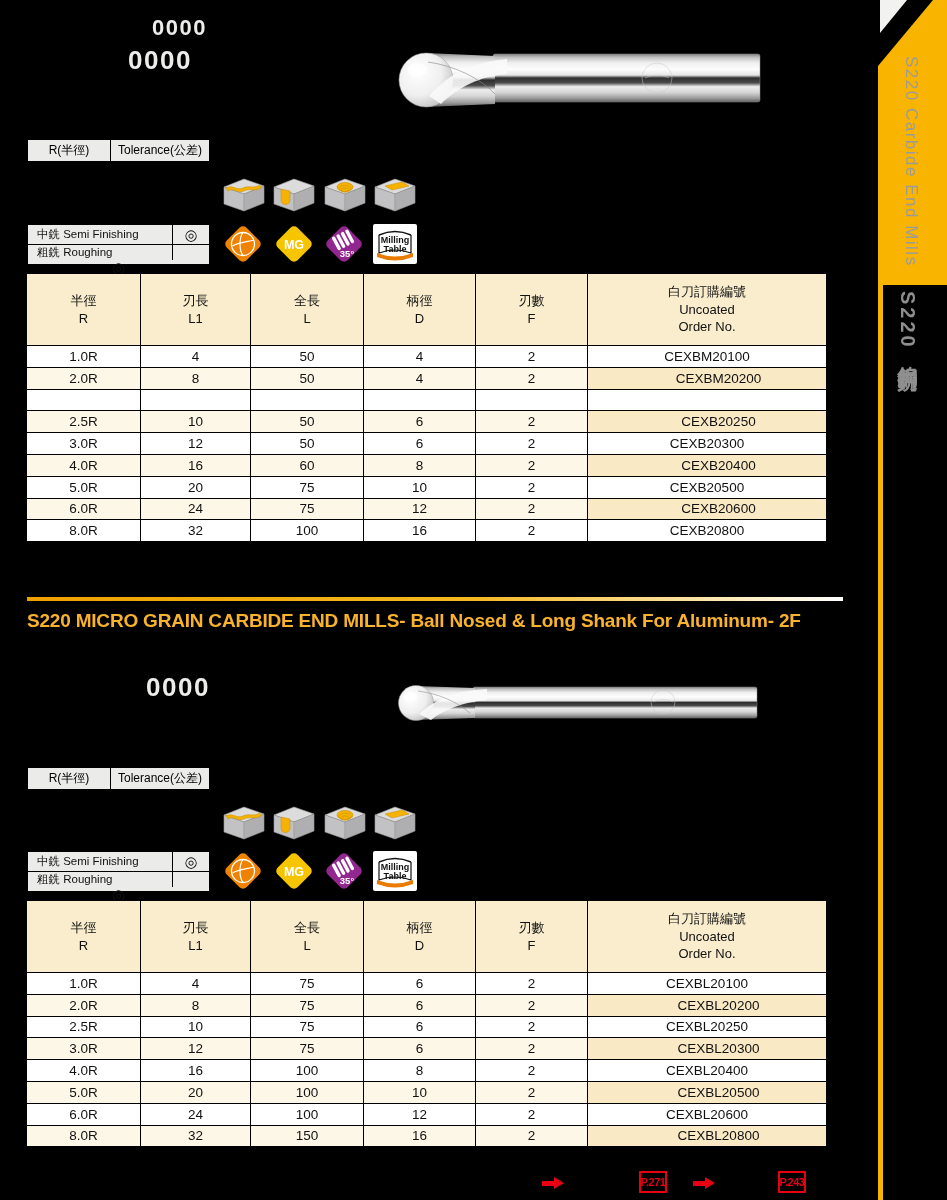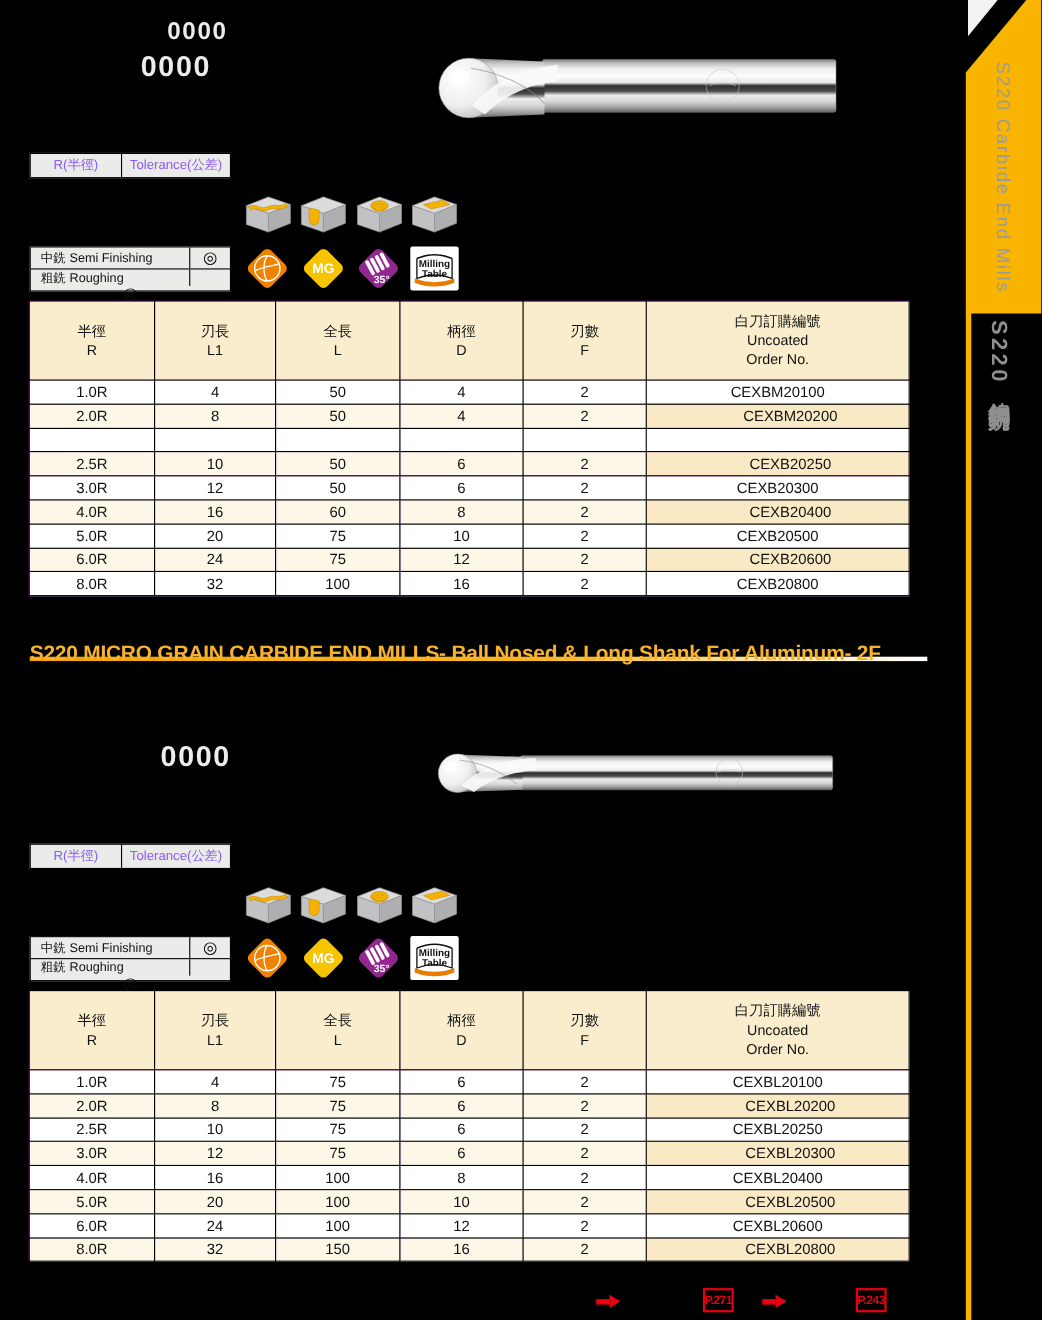--- a/index.html
+++ b/index.html
@@ -11,21 +11,21 @@
   .code {
     position:absolute; color:#ECECEA; font-weight:bold; letter-spacing:1.5px;
   }
   
   .label-box {
     position:absolute; left:27px; width:181px; height:21px;
     background:#EBEBE9; border:1px solid #000; display:flex;
   }
   .label-box .cell {
     display:flex; align-items:center; justify-content:center;
-    font-size:12px; color:#8b5cf6;
+    font-size:12px; color:#000000;
   }
   .label-box .cell.r { width:82px; border-right:1px solid #000; }
   .label-box .cell.tol { flex:1; }
   
   .finish-table {
     position:absolute; left:27px; width:181px;
     background:#EBEBE9; border:1px solid #000;
   }
   .finish-row { display:flex; height:19px; align-items:stretch; }
   .finish-row + .finish-row { border-top:1px solid #000;flex-direction:column; }
@@ -50,21 +50,21 @@
     padding:0; height:20.8px; background:#fff;
   }
   .spec-table tr.cream td { background:#FDF7E7; }
   .spec-table tr.cream td.order-col { background:#FAE9C5;padding-left:23px; }
   
   .grad-line {
     position:absolute; left:27px; top:597px; width:816px; height:4px;
     background:linear-gradient(90deg,#EFA000 0%, #F5B822 55%, #FFF4D6 92%, #FFFFFF 100%);
   }
   .section-title {
-    position:absolute; left:27px; top:584px; width:830px;
+    position:absolute; left:27px; top:610px; width:830px;
     color:#F8B22C; font-size:19px; font-weight:bold; letter-spacing:-0.2px;
   }
   
   .tab-text {
     position:absolute; left:901px; top:56px; height:215px;
     writing-mode:vertical-rl; text-orientation:mixed;
     color:#9B9B9B; font-size:17px; letter-spacing:1.5px; white-space:nowrap;
   }
   .cjk-text {
     position:absolute; left:895px; top:291px; height:200px;

